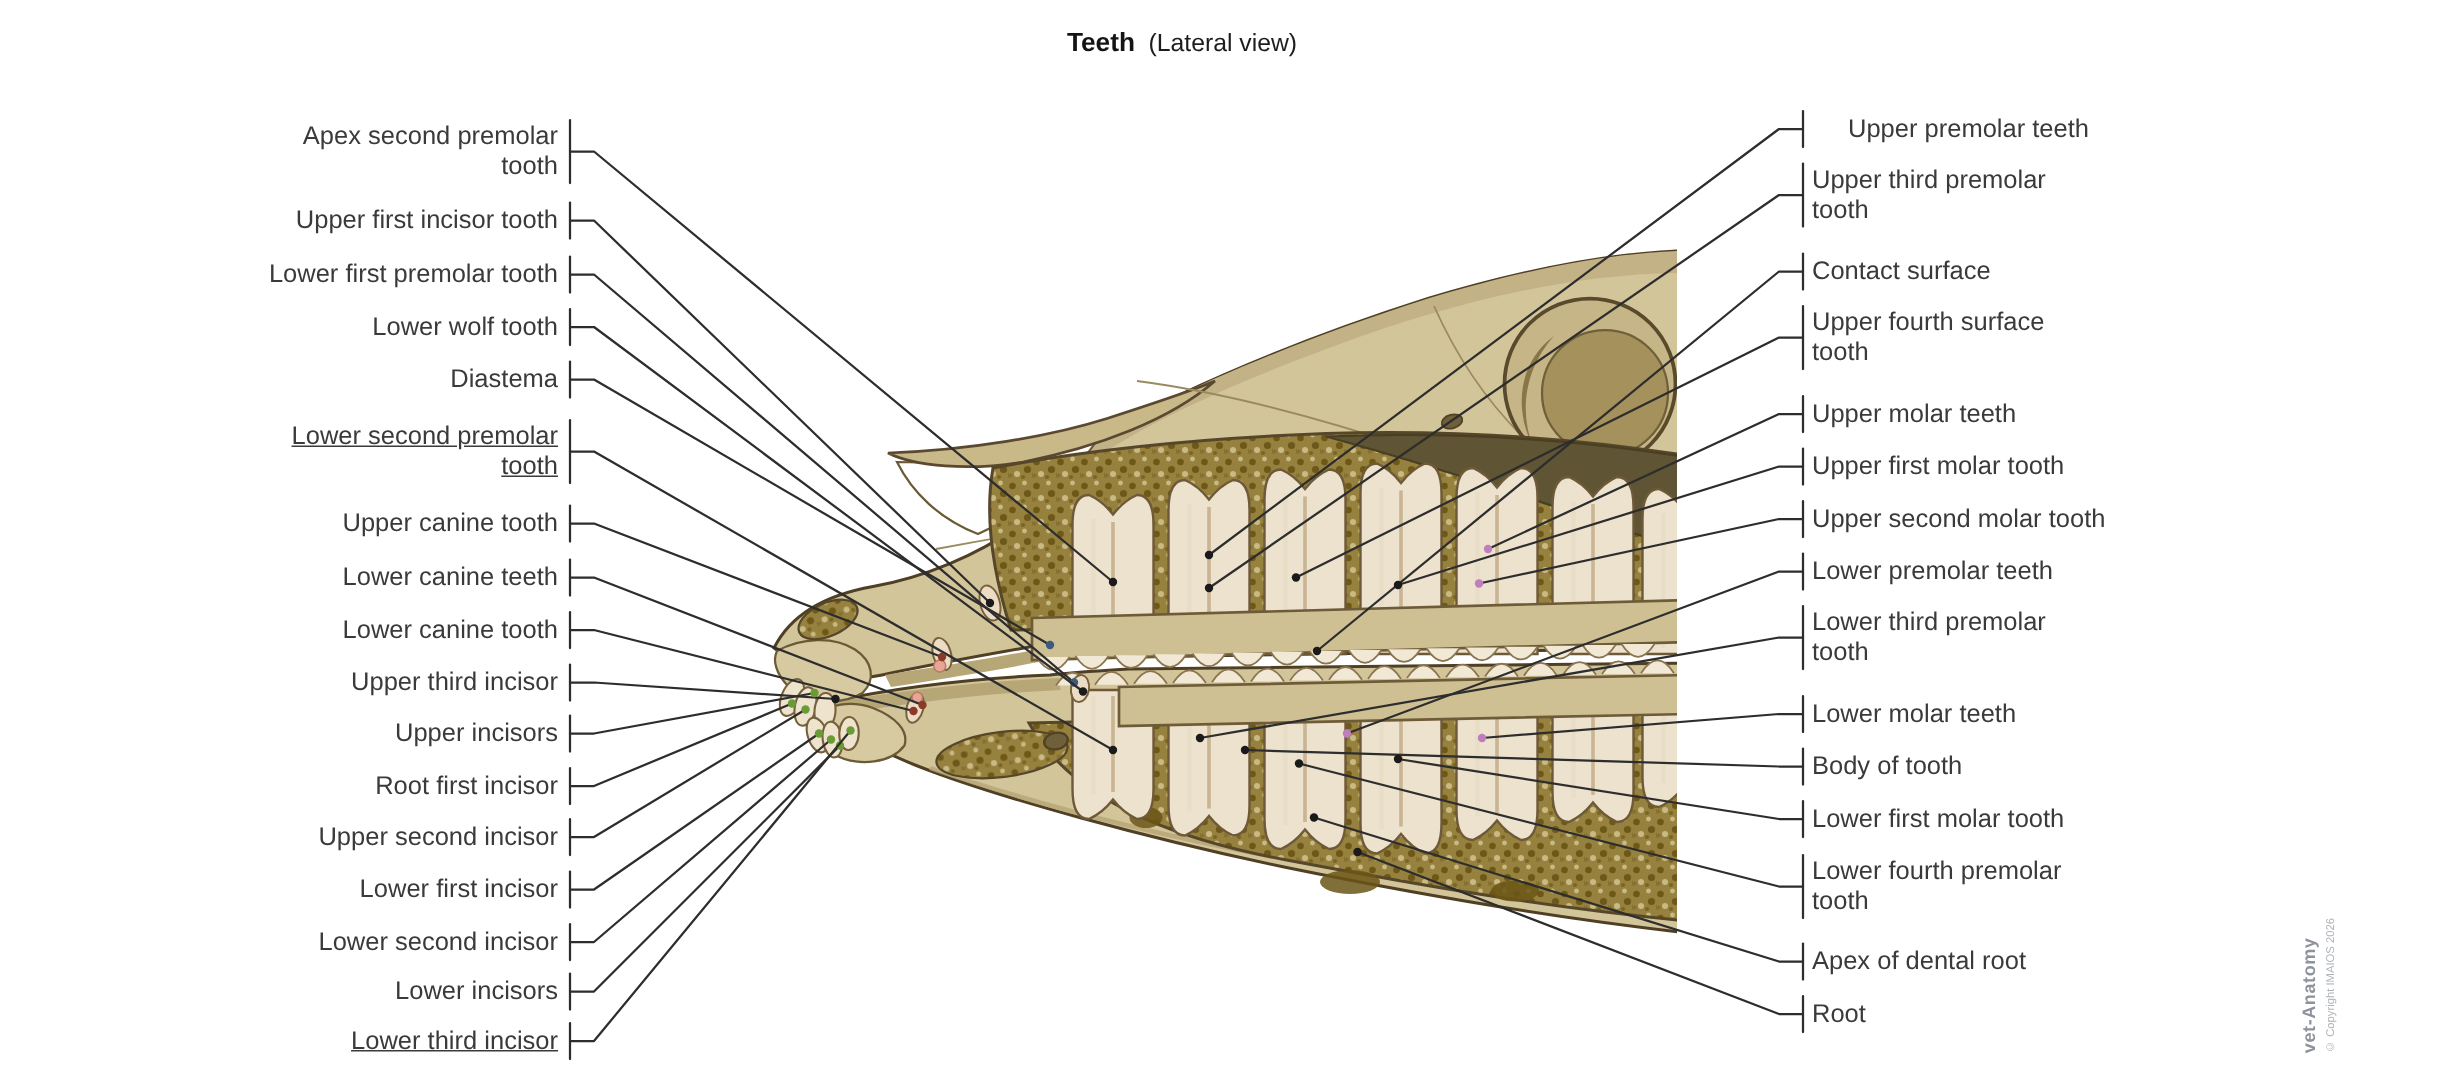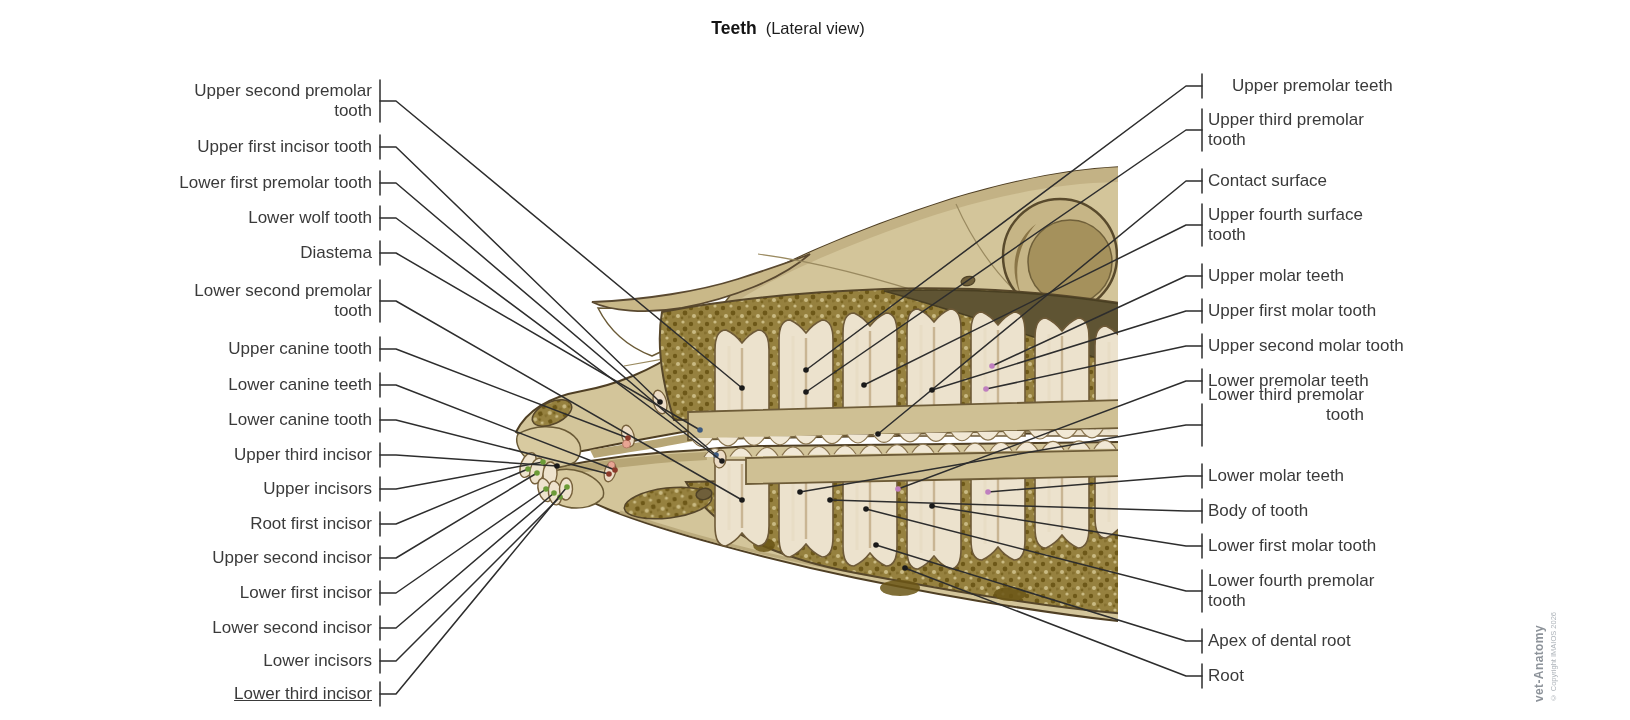--- a/index.html
+++ b/index.html
@@ -356,36 +356,36 @@
         <g>
           <line x1="1202" y1="664" x2="1202" y2="688" class="leader"></line>
           <path d="M1202,676 L1186,676 L905,568" class="leader" fill="none"></path>
           <circle cx="905" cy="568" r="2.8" fill="#1a1a1a"></circle>
         </g>
       </g>
   </svg>
 
   <div id="labels-left" class="label-col">
       <div class="anno-label left" style="top: 81px;">
-        <div>Upper second premolar</div>
+        <div>Apex second premolar</div>
         <div>tooth</div>
       </div>
       <div class="anno-label left" style="top: 137px;">
         <div>Upper first incisor tooth</div>
       </div>
       <div class="anno-label left" style="top: 173px;">
         <div>Lower first premolar tooth</div>
       </div>
       <div class="anno-label left" style="top: 208px;">
         <div>Lower wolf tooth</div>
       </div>
       <div class="anno-label left" style="top: 243px;">
         <div>Diastema</div>
       </div>
-      <div class="anno-label left" style="top: 281px;">
+      <div class="anno-label left" style="top: 281px; text-decoration: underline;">
         <div>Lower second premolar</div>
         <div>tooth</div>
       </div>
       <div class="anno-label left" style="top: 339px;">
         <div>Upper canine tooth</div>
       </div>
       <div class="anno-label left" style="top: 375px;">
         <div>Lower canine teeth</div>
       </div>
       <div class="anno-label left" style="top: 410px;">
@@ -436,21 +436,21 @@
       </div>
       <div class="anno-label right" style="top: 301px;">
         <div>Upper first molar tooth</div>
       </div>
       <div class="anno-label right" style="top: 336px;">
         <div>Upper second molar tooth</div>
       </div>
       <div class="anno-label right" style="top: 371px;">
         <div>Lower premolar teeth</div>
       </div>
-      <div class="anno-label right" style="top: 385px; text-align: right;">
+      <div class="anno-label right" style="top: 405px;">
         <div>Lower third premolar</div>
         <div>tooth</div>
       </div>
       <div class="anno-label right" style="top: 466px;">
         <div>Lower molar teeth</div>
       </div>
       <div class="anno-label right" style="top: 501px;">
         <div>Body of tooth</div>
       </div>
       <div class="anno-label right" style="top: 536px;">

